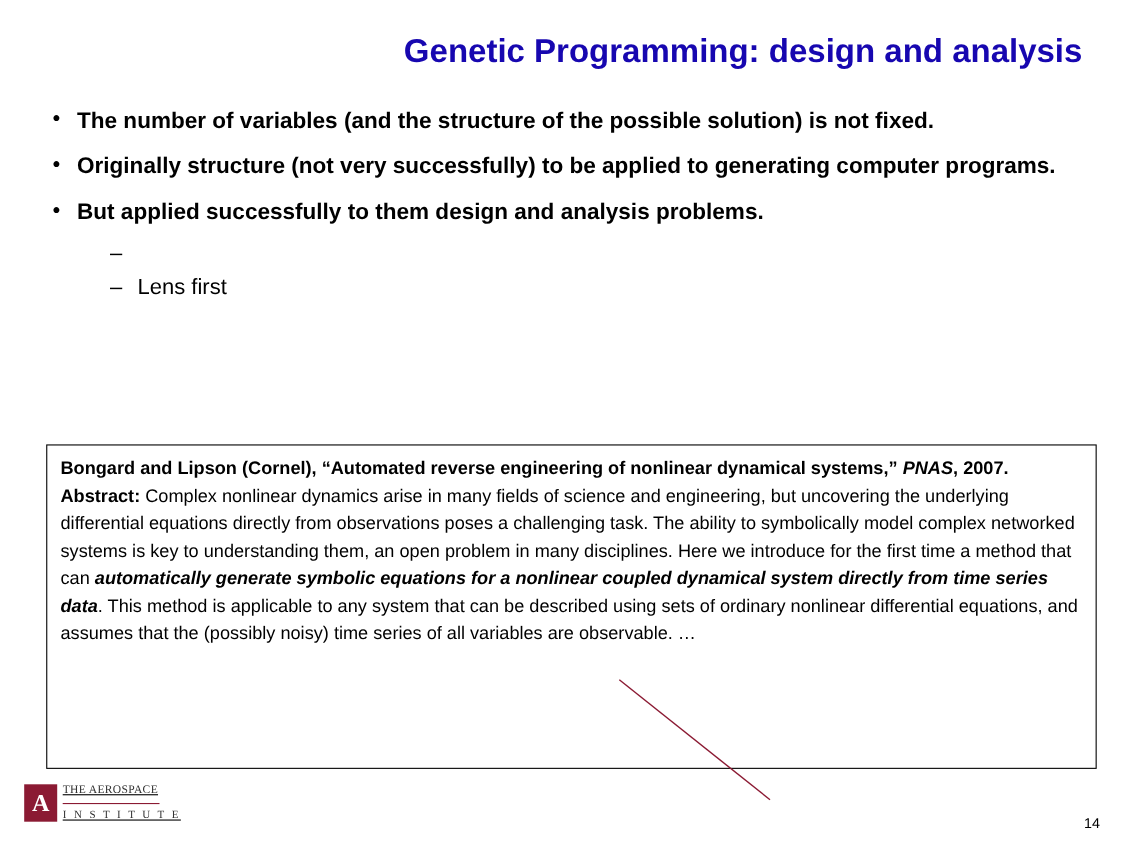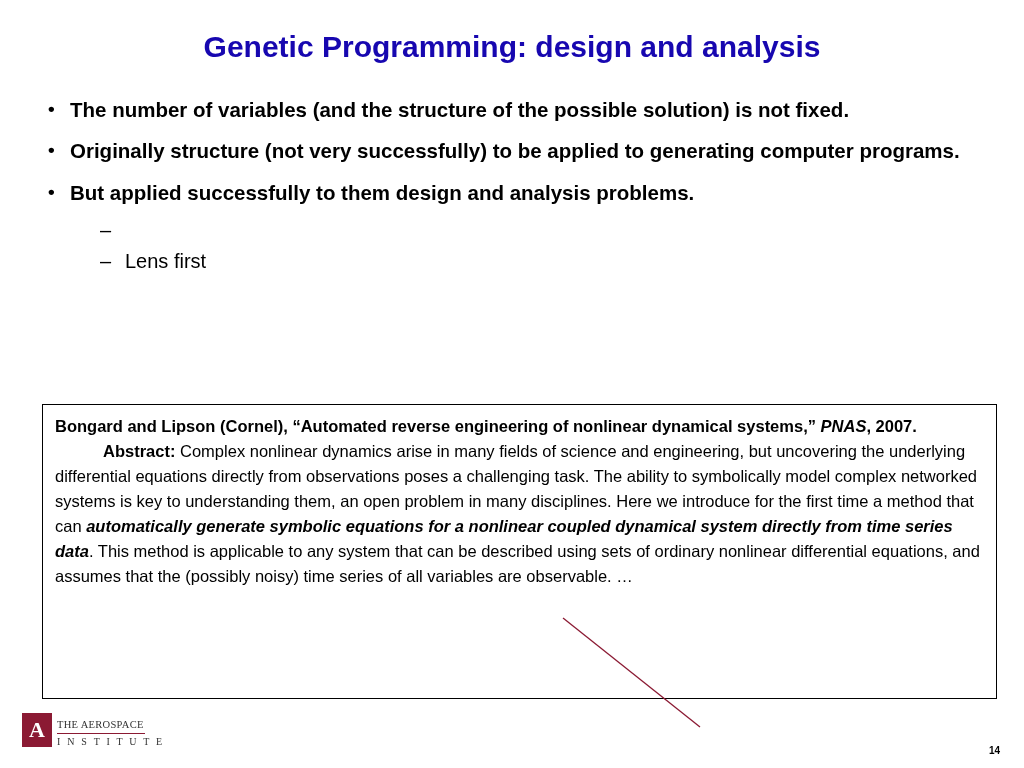--- a/index.html
+++ b/index.html
@@ -20,21 +20,21 @@
     left: 0; top: 0;
     width: 1024px;
     height: 768px;
   }
 
   .title {
     position: absolute;
     left: 40px;
     top: 30px;
     width: 944px;
-    text-align: center;
+    text-align: right;
     font-size: 30px;
     font-weight: bold;
     color: #1707B0;
     letter-spacing: 0px;
   }
 
   .bullets {
     position: absolute;
     left: 48px;
     top: 96px;
@@ -99,21 +99,20 @@
   .cite .ital {
     font-style: italic;
   }
   .abstract-body {
     font-size: 16.5px;
     color: #000000;
     line-height: 1.52;
   }
   .abstract-body .lbl {
     font-weight: bold;
-    margin-left: 48px;
   }
   .abstract-body .ital {
     font-style: italic;
     font-weight: bold;
   }
 
   .callout {
     position: absolute;
     left: 676px;
     top: 722px;
@@ -135,22 +134,22 @@
     top: 615px;
     width: 180px;
     height: 115px;
     pointer-events: none;
   }
 
   .pagenum {
     position: absolute;
     right: 24px;
     bottom: 12px;
-    font-size: 10px;
-    font-weight: bold;
+    font-size: 13px;
+    font-weight: normal;
     color: #000000;
   }
 
   .logo {
     position: absolute;
     left: 22px;
     bottom: 18px;
     display: flex;
     align-items: center;
     height: 40px;
@@ -164,22 +163,23 @@
     font-weight: bold;
     font-family: "Liberation Serif", serif;
     display: flex;
     align-items: center;
     justify-content: center;
     margin-right: 5px;
   }
   .logo-text {
     display: flex;
     flex-direction: column;
-    justify-content: flex-end;
+    justify-content: space-between;
     height: 34px;
+    text-decoration: underline;
   }
   .logo-line1 {
     font-size: 10.5px;
     font-family: "Liberation Serif", serif;
     color: #333333;
     letter-spacing: 0.3px;
     line-height: 1.1;
   }
   .logo-rule {
     width: 88px;

